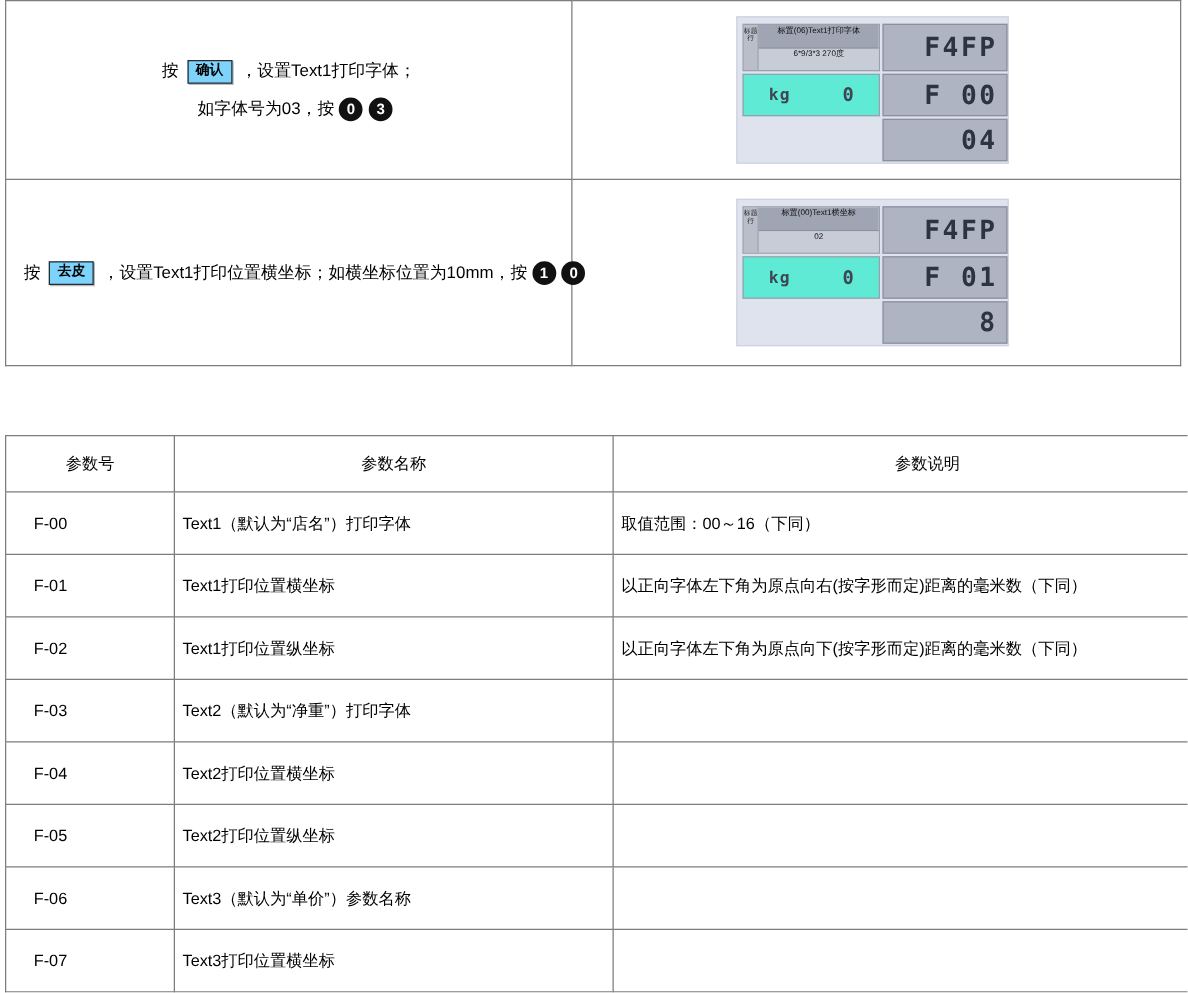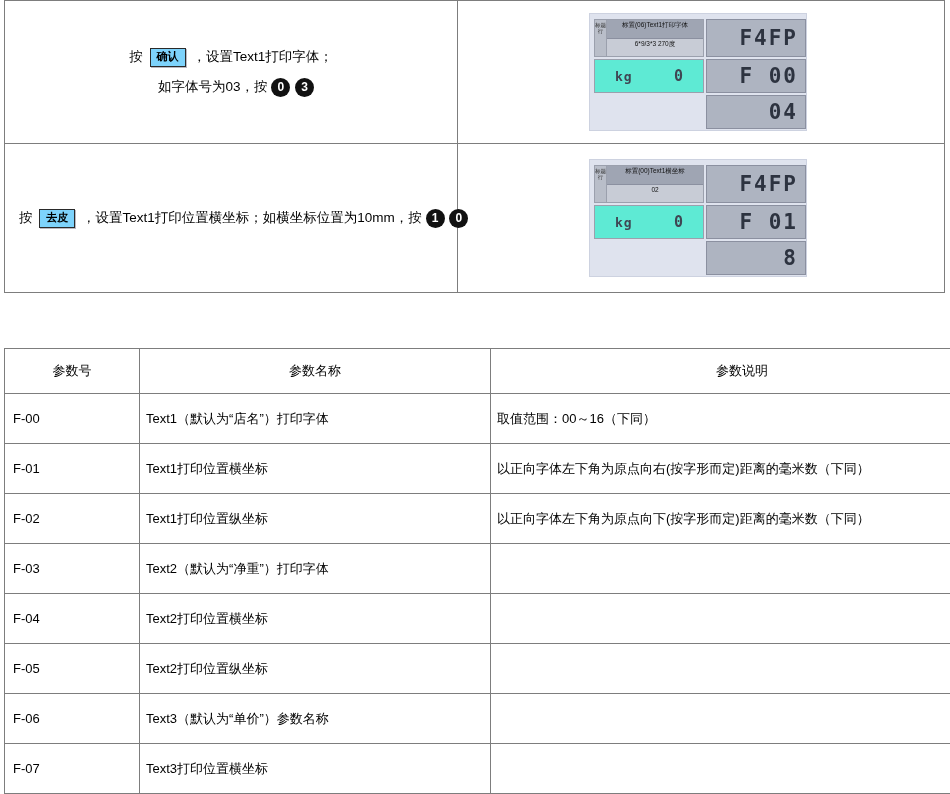--- a/index.html
+++ b/index.html
@@ -204,21 +204,21 @@
     height: 44px;
     text-align: center;
     font-weight: normal;
   }
   .param-table tbody td {
     height: 49px;
   }
   .c-id   { width: 118px; border-radius: 13px; }
   .c-name { width: 334px; }
   .c-desc { width: 486px; }
-  .param-table tbody td.c-id { padding-left: 8px; }
+  .param-table tbody td.c-id { padding-left: 22px; }
   .param-table tbody td.c-name { padding-left: 6px; margin-left: 32px; }
   .param-table tbody td.c-desc { padding-left: 6px; }
 </style>
 </head>
 <body>
 
 <div class="page">
 
   <table class="instr-table">
     <tbody>

